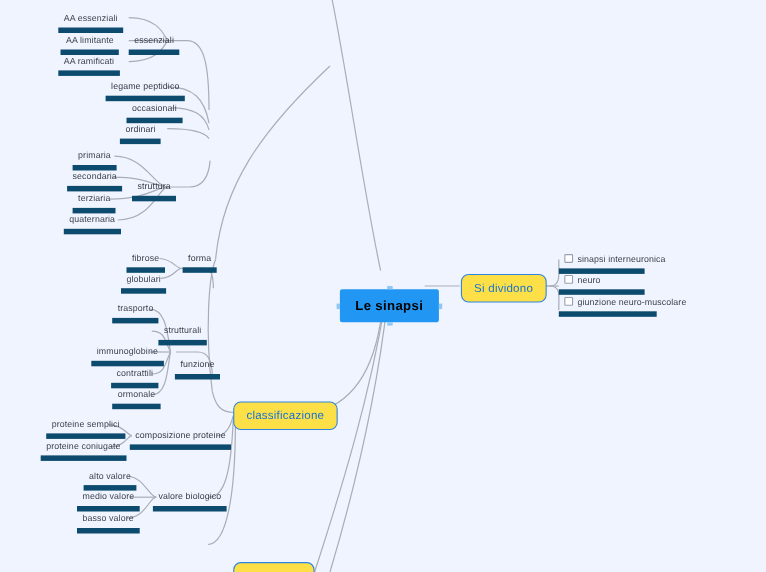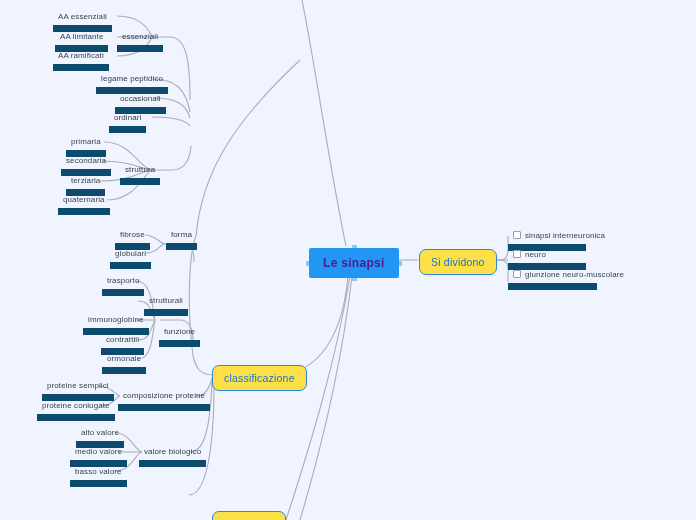--- a/index.html
+++ b/index.html
@@ -13,26 +13,27 @@
   }
   #canvas{position:absolute;inset:0;width:696px;height:520px;}
   svg.links{position:absolute;left:0;top:0;width:696px;height:520px;pointer-events:none;}
   svg.links path{fill:none;stroke:#a8adb8;stroke-width:1.1;}
 
   .node{position:absolute;box-sizing:border-box;white-space:nowrap;}
 
   
   .root{
     background:#2196f3;
-    color:#4c1d95;
+    color:#000000;
     font-weight:bold;
     font-size:12px;
     border-radius:2px;
     padding:8px 14px;
     letter-spacing:.3px;
+    margin-top:15px;
   }
   .handle{position:absolute;width:5px;height:3px;background:#8fc8f2;}
   .h-top{left:50%;margin-left:-2px;top:-3px;}
   .h-bot{left:50%;margin-left:-2px;bottom:-3px;}
   .h-left{top:50%;margin-top:-2px;left:-3px;width:3px;height:5px;}
   .h-right{top:50%;margin-top:-2px;right:-3px;width:3px;height:5px;}
 
   
   .topic{
     background:#fde047;
@@ -44,21 +45,21 @@
     padding:6px 11px;
     letter-spacing:.2px;
   }
   .topic.empty{height:22px;width:74px;padding:0;border-bottom-color:#2f84e0;}
 
   
   .leaf{
     color:#3c4250;
     font-size:8px;
     padding:3px 5px 4px 5px;
-    border-bottom:7px solid #0c4a6e;
+    border-bottom:5px solid #0c4a6e;
     letter-spacing:.1px;
   }
   .leaf.mid{color:#333a47;}
   .cb{
     display:inline-block;width:6px;height:6px;
     border:1px solid #9aa0ae;border-radius:1px;
     background:#fff;margin-right:4px;vertical-align:-1px;
   }
 </style>
 </head>

